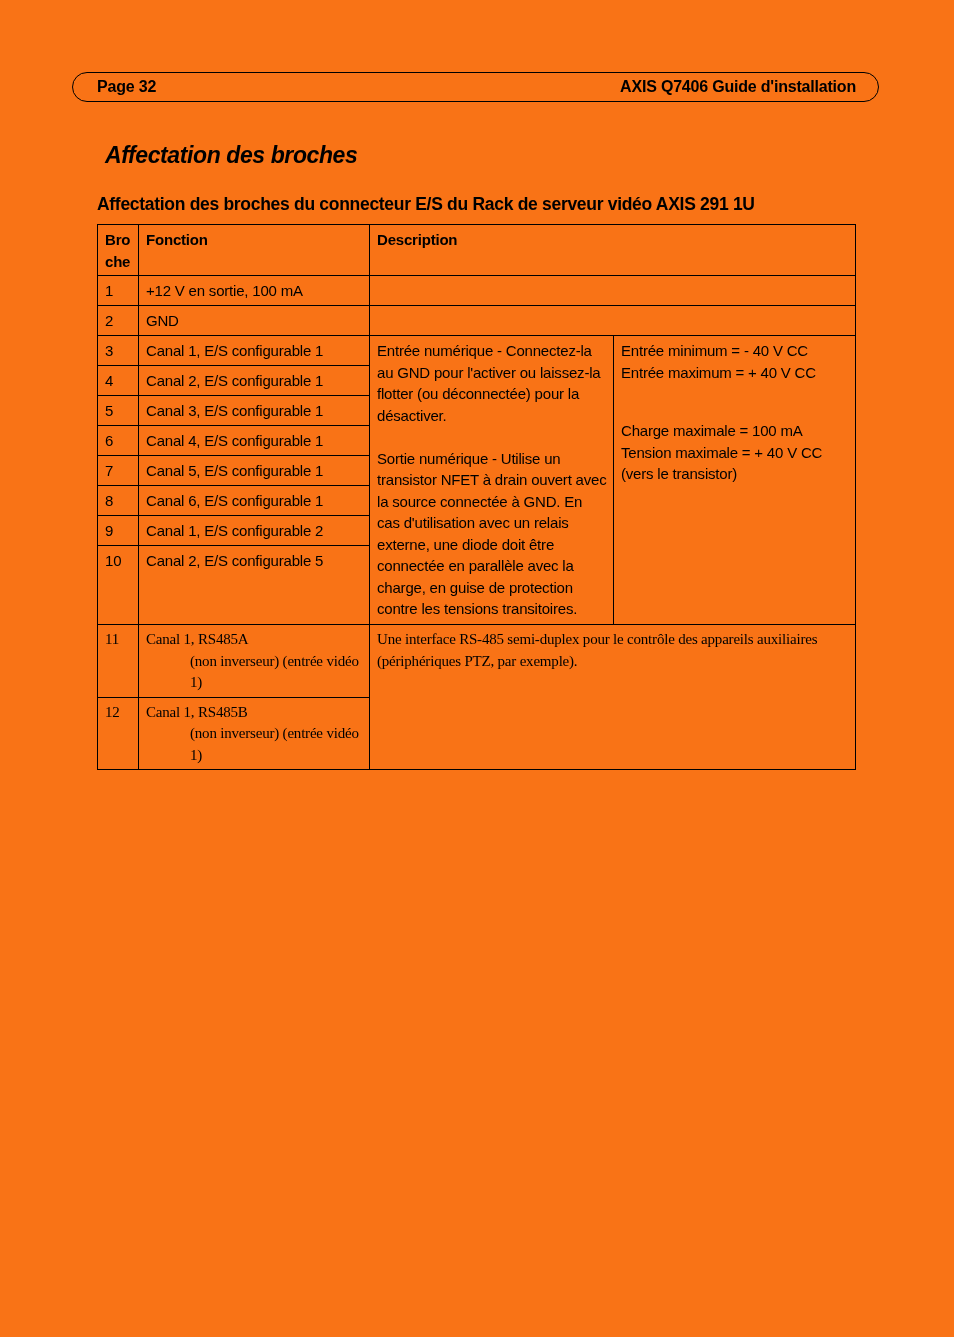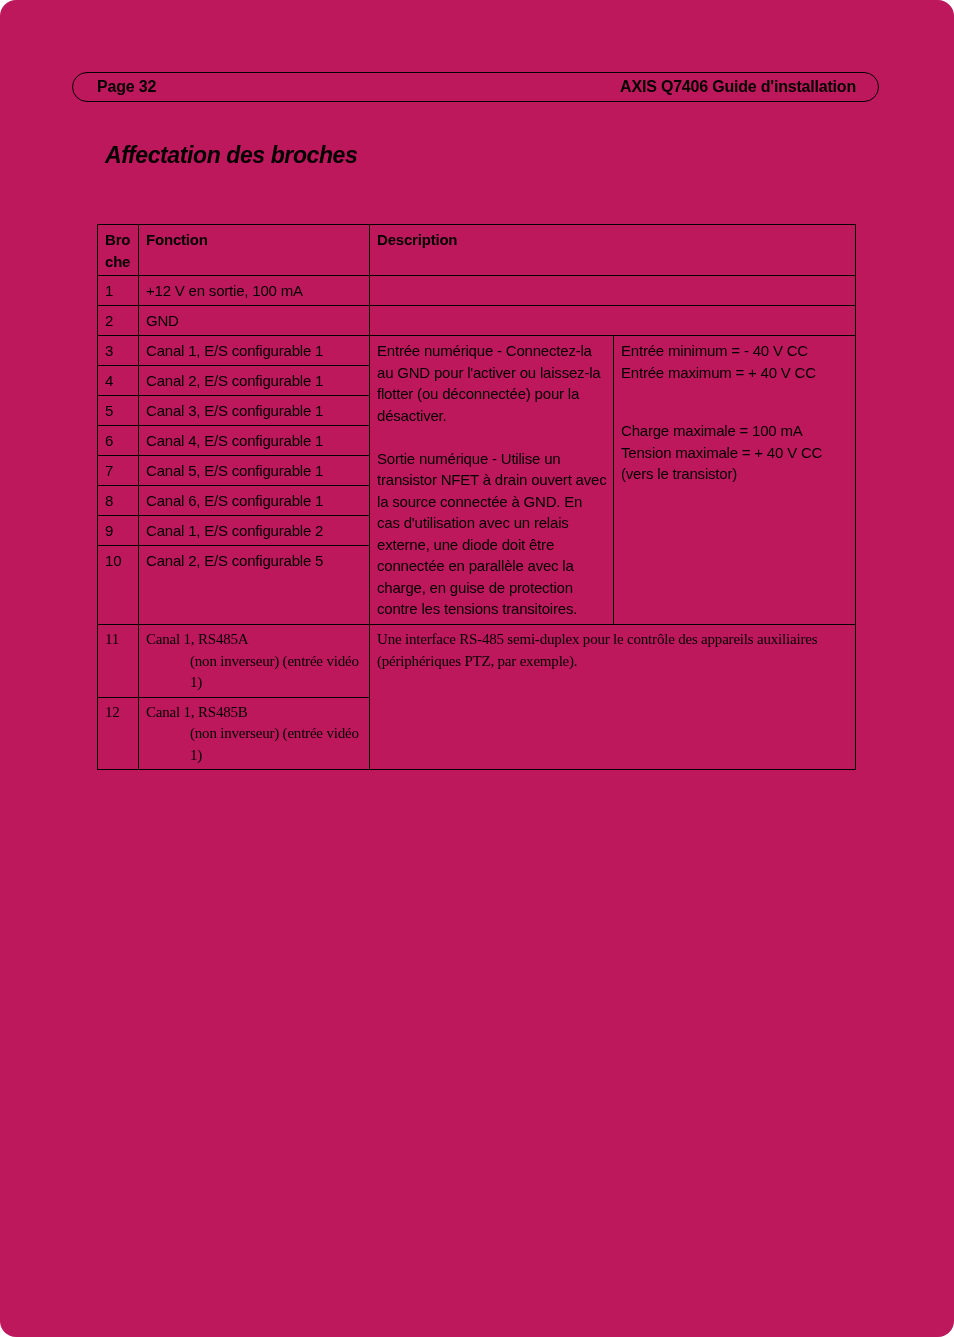--- a/index.html
+++ b/index.html
@@ -1,24 +1,23 @@
 <!DOCTYPE html>
 <html><head>
 <meta charset="utf-8">
 <style>
   html, body { margin: 0; padding: 0; background: #ffffff; }
   .page {
     position: relative;
     width: 954px;
     height: 1337px;
-    background: #be185d;
+    background: #f97316;
     font-family: "Liberation Sans", sans-serif;
     color: #000000;
     letter-spacing: -0.2px;
-    border-radius: 16px;
   }
 
   
   .header-pill {
     position: absolute;
     left: 72px; top: 72px;
     width: 807px; height: 30px;
     box-sizing: border-box;
     border: 1.5px solid #000;
     border-radius: 16px;
@@ -83,20 +82,21 @@
 
 <div class="page">
 
   <div class="header-pill">
     <span>Page 32</span>
     <span>AXIS Q7406 Guide d'installation</span>
   </div>
 
   <h1 class="doc-title" style="margin:8px;font-style:italic;">Affectation des broches</h1>
 
+  <div class="doc-subtitle">Affectation des broches du connecteur E/S du Rack de serveur vidéo AXIS 291 1U</div>
 
   <table class="pin-table">
     <colgroup>
       <col style="width:41px">
       <col style="width:231px">
       <col style="width:244px">
       <col style="width:242px">
     </colgroup>
     <tbody>
       <tr class="r-head">

